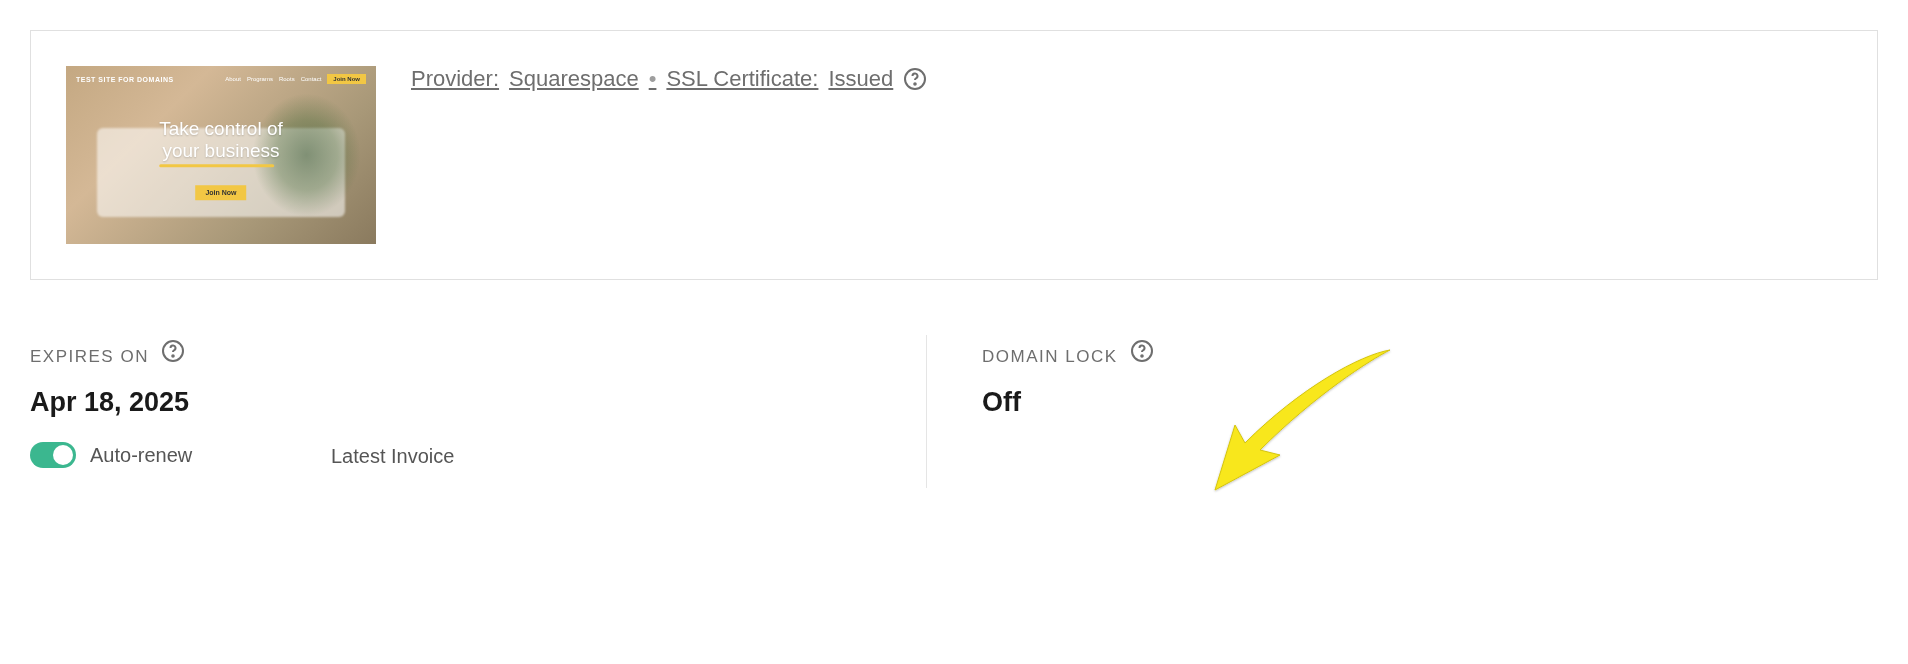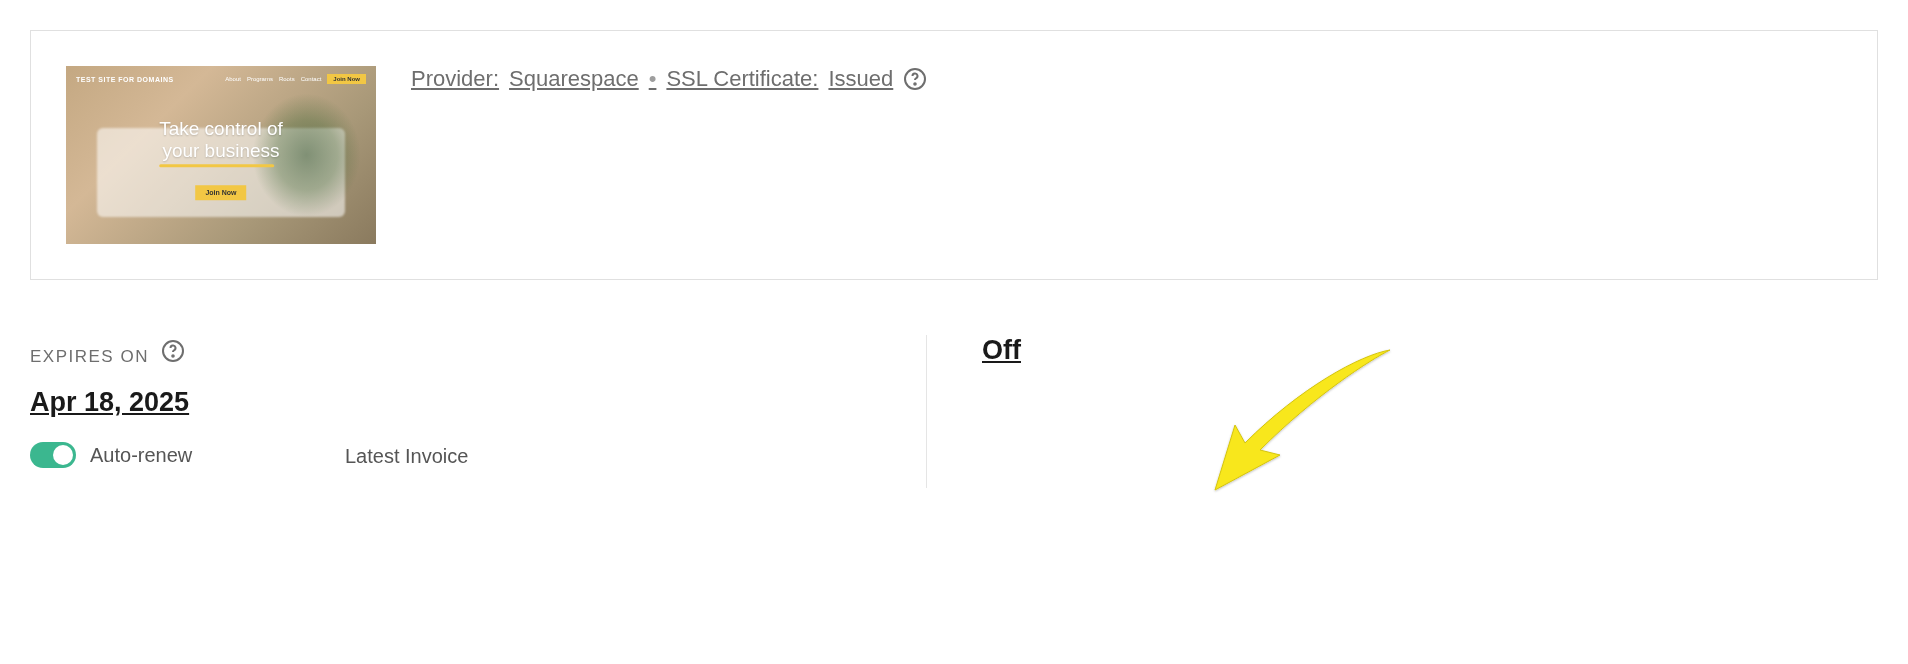--- a/index.html
+++ b/index.html
@@ -187,21 +187,20 @@
       letter-spacing: 1.5px;
       color: #6e6e6e;
       text-transform: uppercase;
       margin-top: 12px;
     }
     .detail-value {
       font-size: 27px;
       font-weight: 700;
       color: #1a1a1a;
       margin-bottom: 24px;
-      text-decoration: underline;
     }
     .toggle-row {
       display: flex;
       align-items: center;
       gap: 14px;
     }
     .toggle {
       width: 46px;
       height: 26px;
       border-radius: 13px;
@@ -231,21 +230,21 @@
     }
     .toggle-label {
       font-size: 20px;
       color: #555;
     }
     .latest-invoice-link {
       font-size: 20px;
       color: #555;
       cursor: pointer;
       position: absolute;
-      left: 315px;
+      left: 301px;
       bottom: 20px;
     }
     .annotation-arrow {
       position: absolute;
       pointer-events: none;
       z-index: 10;
     }
   </style>
 </head>
 <body>
@@ -308,20 +307,30 @@
       <div class="toggle on">
           <div class="toggle-knob"></div>
         </div>
       <span class="toggle-label">Auto-renew</span>
     </div>
     <span class="latest-invoice-link">Latest Invoice</span>
   </div>
 
 
   <div class="detail-block">
+    <div class="detail-label-row">
+      <span class="detail-label">Domain Lock</span>
+      <span class="help-icon">
+        <svg viewBox="0 0 24 24" fill="none" stroke="#6e6e6e" stroke-width="2">
+          <circle cx="12" cy="12" r="10"></circle>
+          <path d="M9.5 9a2.5 2.5 0 1 1 3.5 2.3c-.8.4-1 1-1 1.7"></path>
+          <circle cx="12" cy="17" r="0.8" fill="#6e6e6e"></circle>
+        </svg>
+      </span>
+    </div>
     <div class="detail-value">Off</div>
   </div>
 
 </div>
 
 <svg class="annotation-arrow" style="left:1195px; top:335px;" width="220" height="180" viewBox="0 0 220 180">
   <defs>
     <filter id="shadow" x="-20%" y="-20%" width="140%" height="140%">
       <feDropShadow dx="0" dy="1" stdDeviation="1" flood-opacity="0.25"></feDropShadow>
     </filter>

